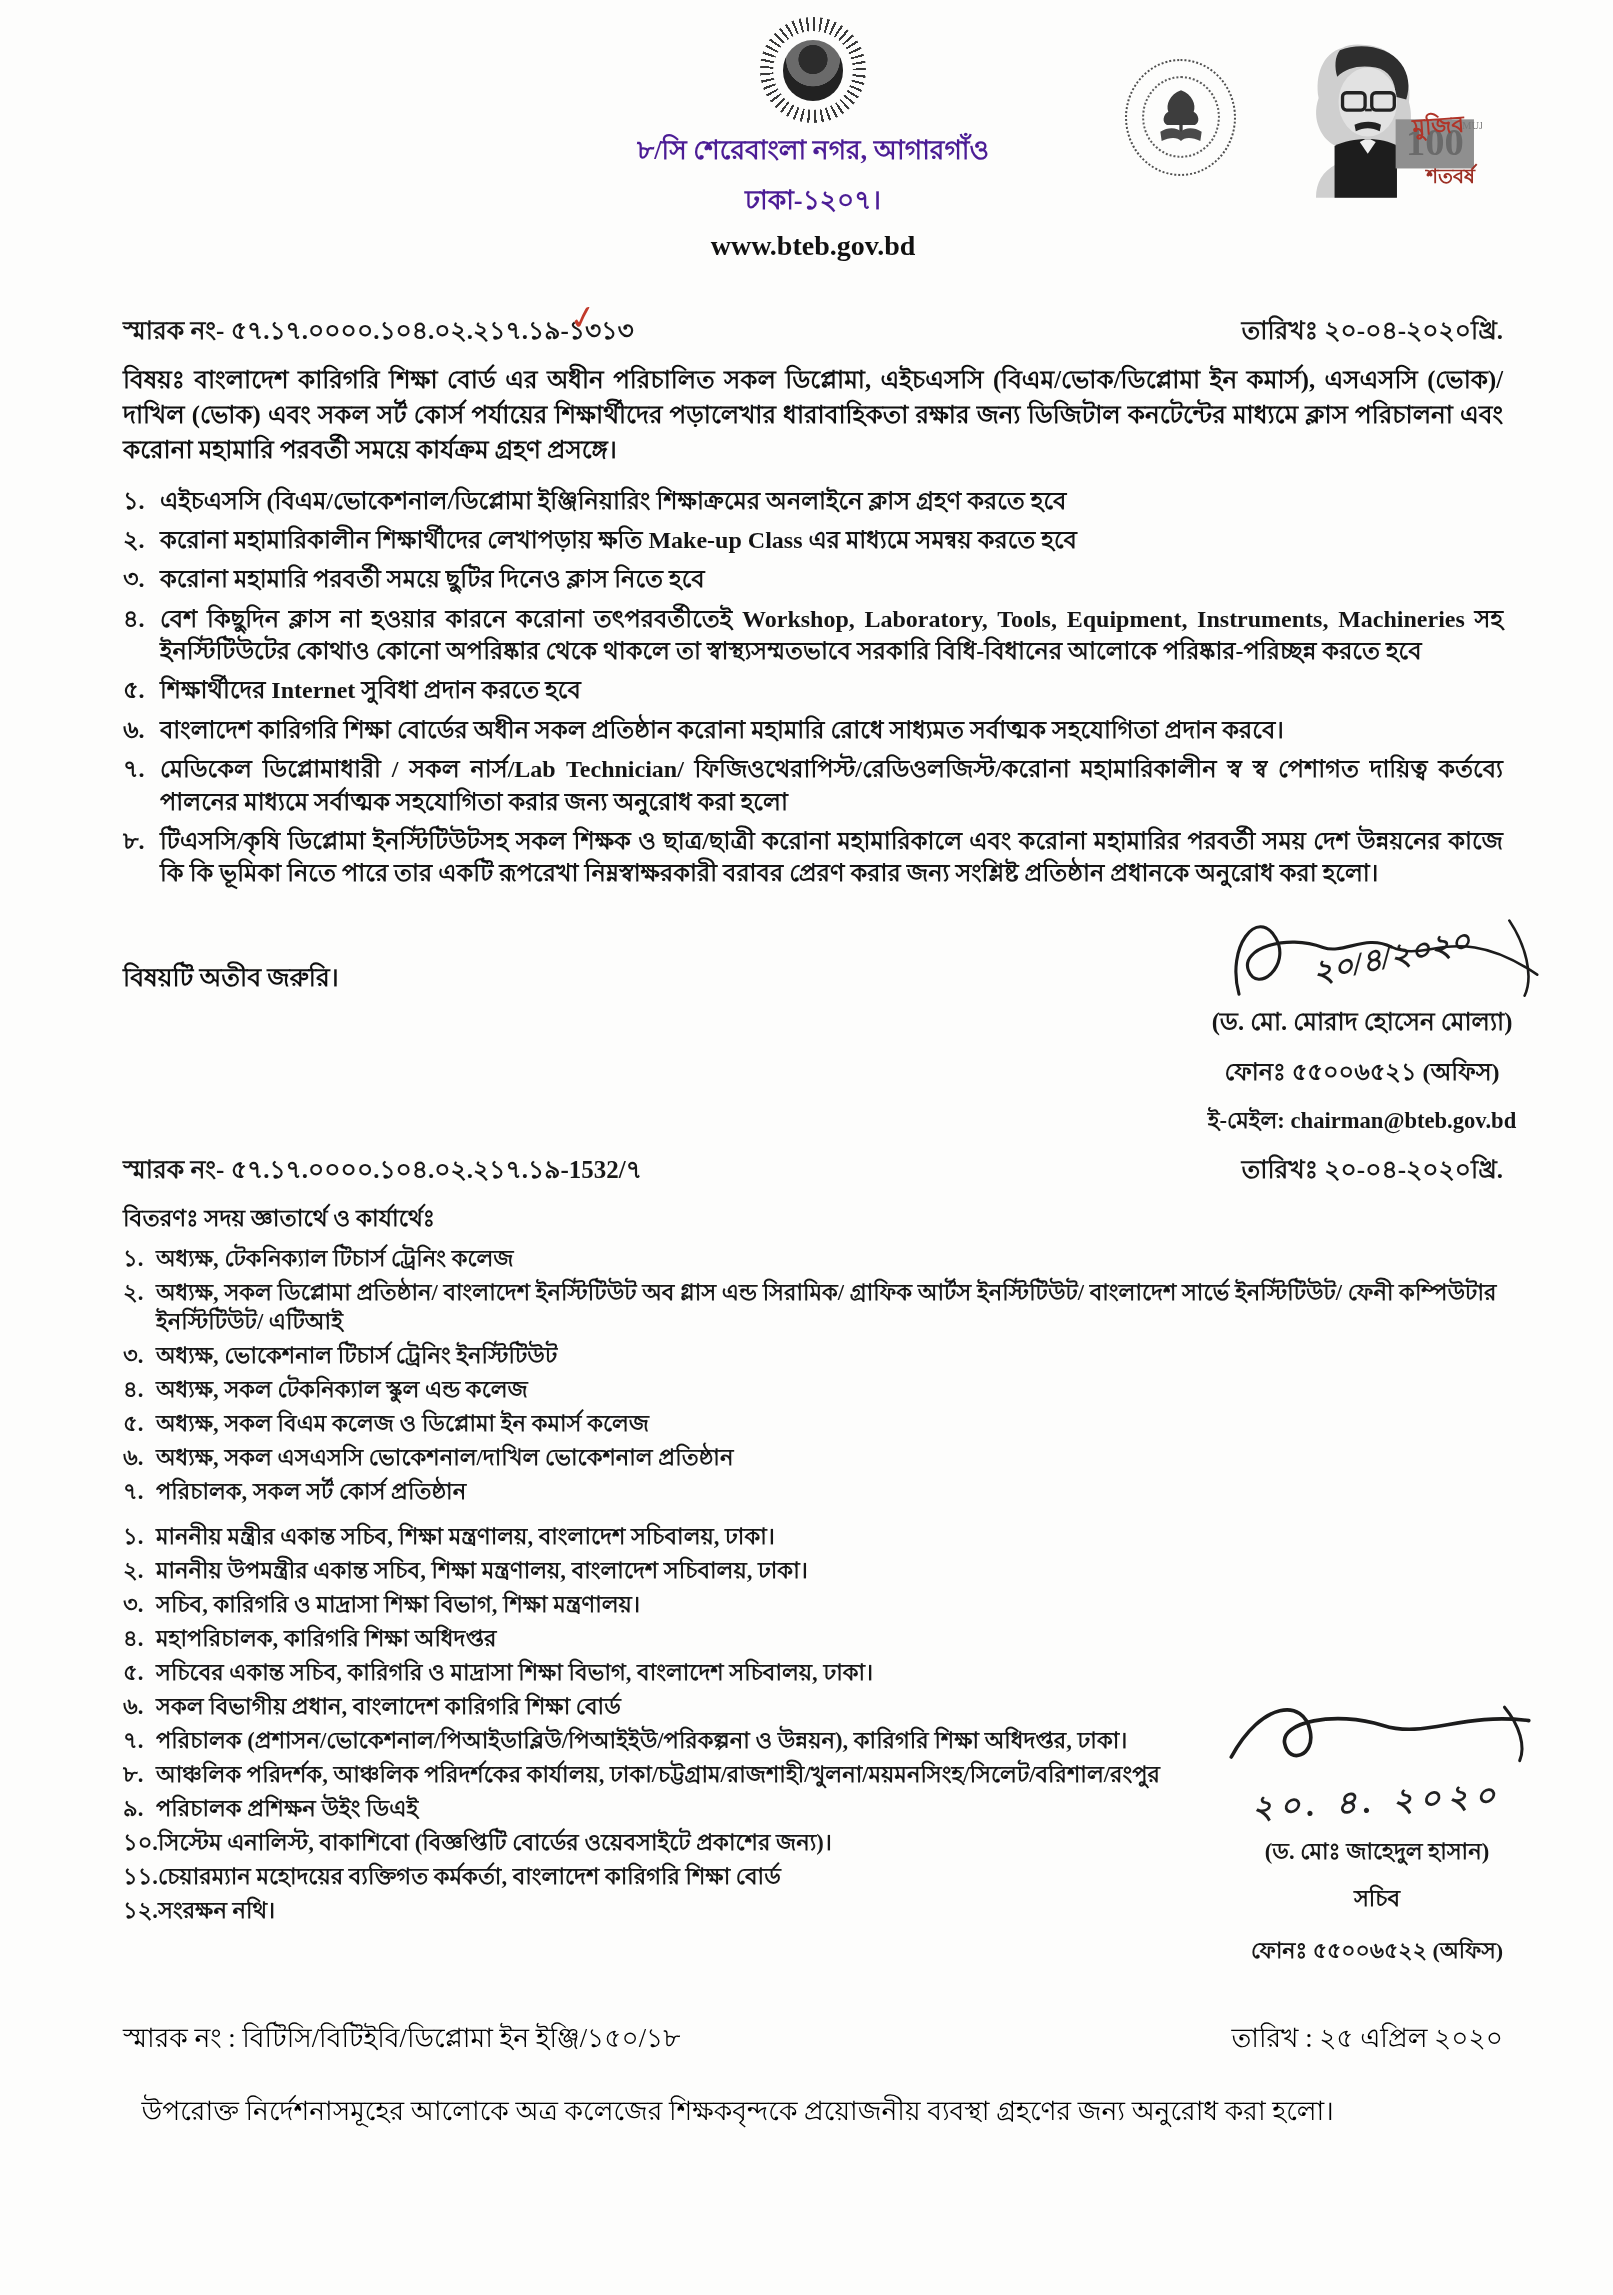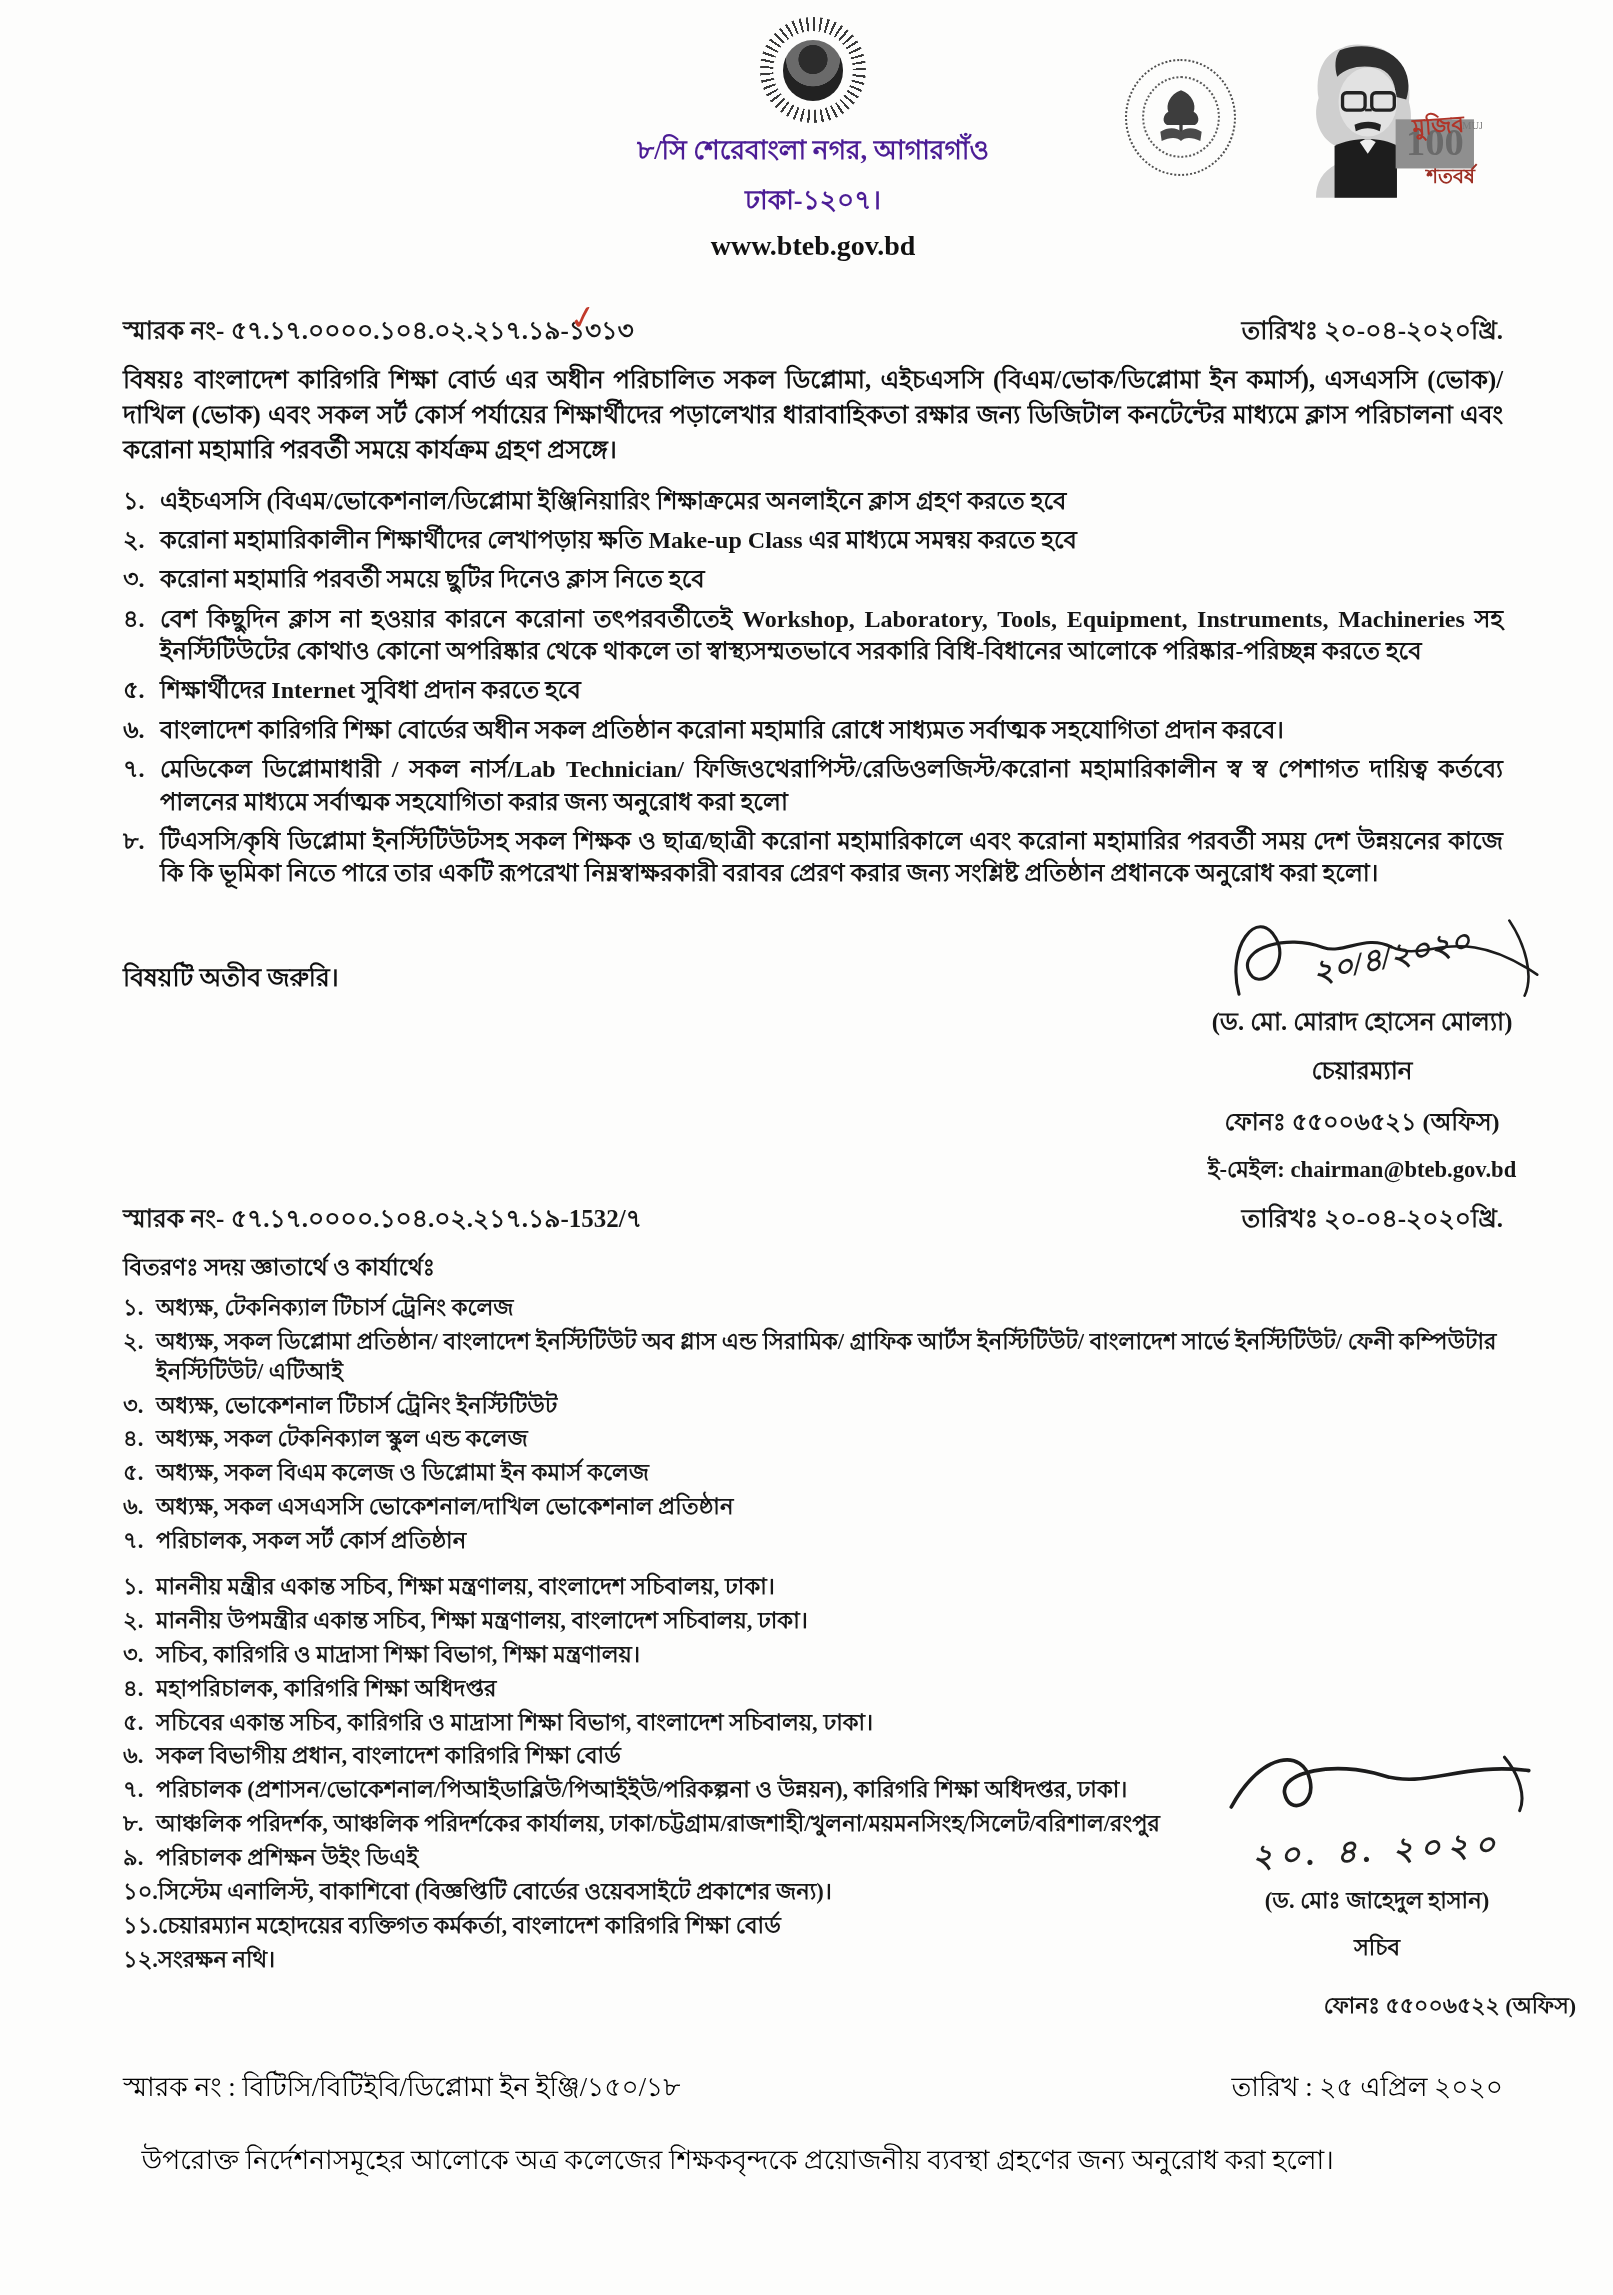--- a/index.html
+++ b/index.html
@@ -66,21 +66,21 @@
   .sli .t { flex:1; }
   .cc-wrap { position:relative; min-height:482px; margin-top:16px; }
   .cc-wrap .slist { width:1088px; }
 
   
   .sec-block { position:absolute; right:-73px; top:167px; width:398px; text-align:center; font-weight:700; }
   .sec-sig { height:85px; }
   .sec-date { font-size:32px; margin-top:1.3px; letter-spacing:6.6px; transform:rotate(-3deg); }
   .sec-name { font-size:22.6px; margin-top:4px; }
   .sec-title { font-size:22.6px; margin-top:9.3px; }
-  .sec-phone { font-size:22px; margin-top:20px;text-align:right; }
+  .sec-phone { font-size:22px; margin-top:14px; }
 
   
   .clean { font-weight:400; color:#000;gap:20px; }
   .memo3 { display:flex; justify-content:space-between; font-size:26.5px; margin-top:13.3px; }
   .closing { font-size:26.5px; margin-top:29px; text-align:justify; padding-left:18.6px; }
 </style>
 </head>
 <body>
 
 <div class="page">
@@ -172,21 +172,20 @@
     <div class="ch-block">
       <div class="ch-sig">
         <svg width="425" height="105" viewBox="0 0 640 200">
           <path d="M60,185 C35,95 95,18 130,78 C160,130 95,185 78,140 C62,98 150,70 220,96 C260,110 300,70 350,95" fill="none" stroke="#1c1c1c" stroke-width="6" stroke-linecap="round"></path>
           <path d="M350,95 C420,128 475,44 628,148" fill="none" stroke="#1c1c1c" stroke-width="5" stroke-linecap="round"></path>
           <path d="M575,45 C605,90 622,150 604,188" fill="none" stroke="#1c1c1c" stroke-width="5" stroke-linecap="round"></path>
           <text x="205" y="165" font-size="60" font-style="italic" fill="#1e1e1e" transform="rotate(-12 205 165)">২০/৪/২০২০</text>
         </svg>
       </div>
       <div class="ch-name">(ড. মো. মোরাদ হোসেন মোল্যা)</div>
-      <div class="ch-title">চেয়ারম্যান</div>
       <div class="ch-phone">ফোনঃ ৫৫০০৬৫২১ (অফিস)</div>
       <div class="ch-mail">ই-মেইল: chairman@bteb.gov.bd</div>
     </div>
   </div>
 
   <div class="memo-row">
     <span>স্মারক নং- ৫৭.১৭.০০০০.১০৪.০২.২১৭.১৯-1532/৭</span>
     <span>তারিখঃ ২০-০৪-২০২০খ্রি.</span>
   </div>
 

